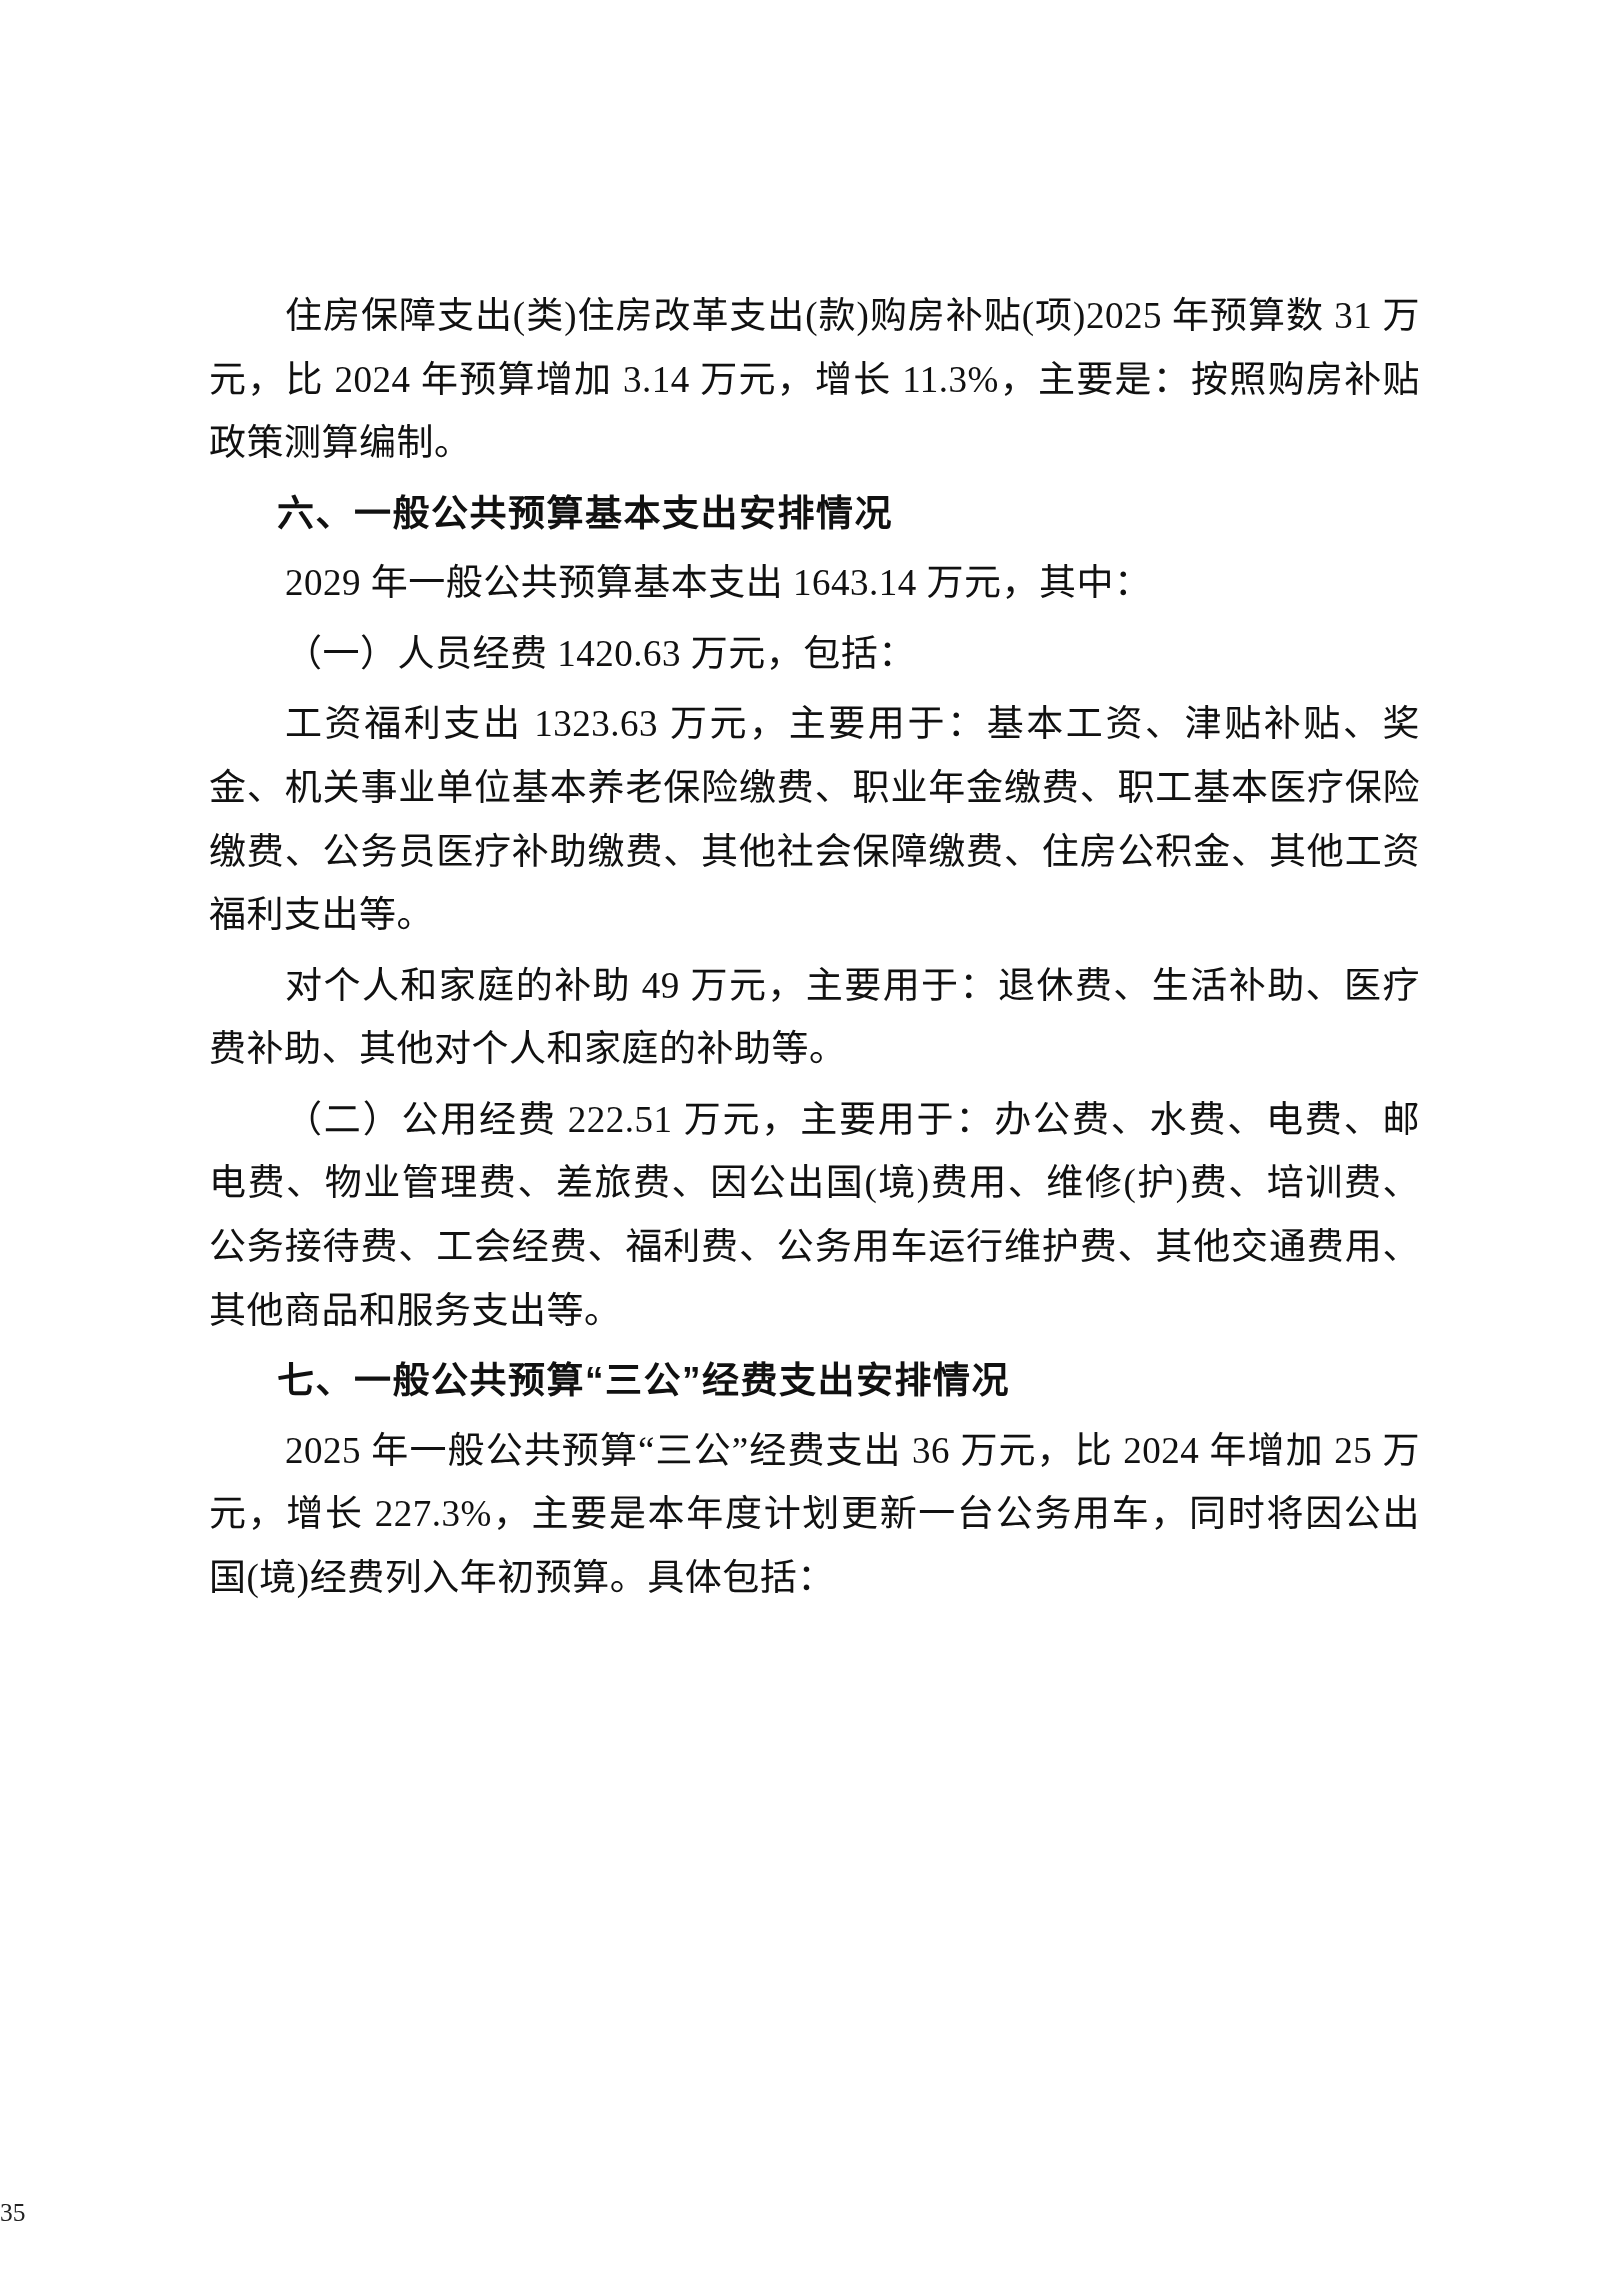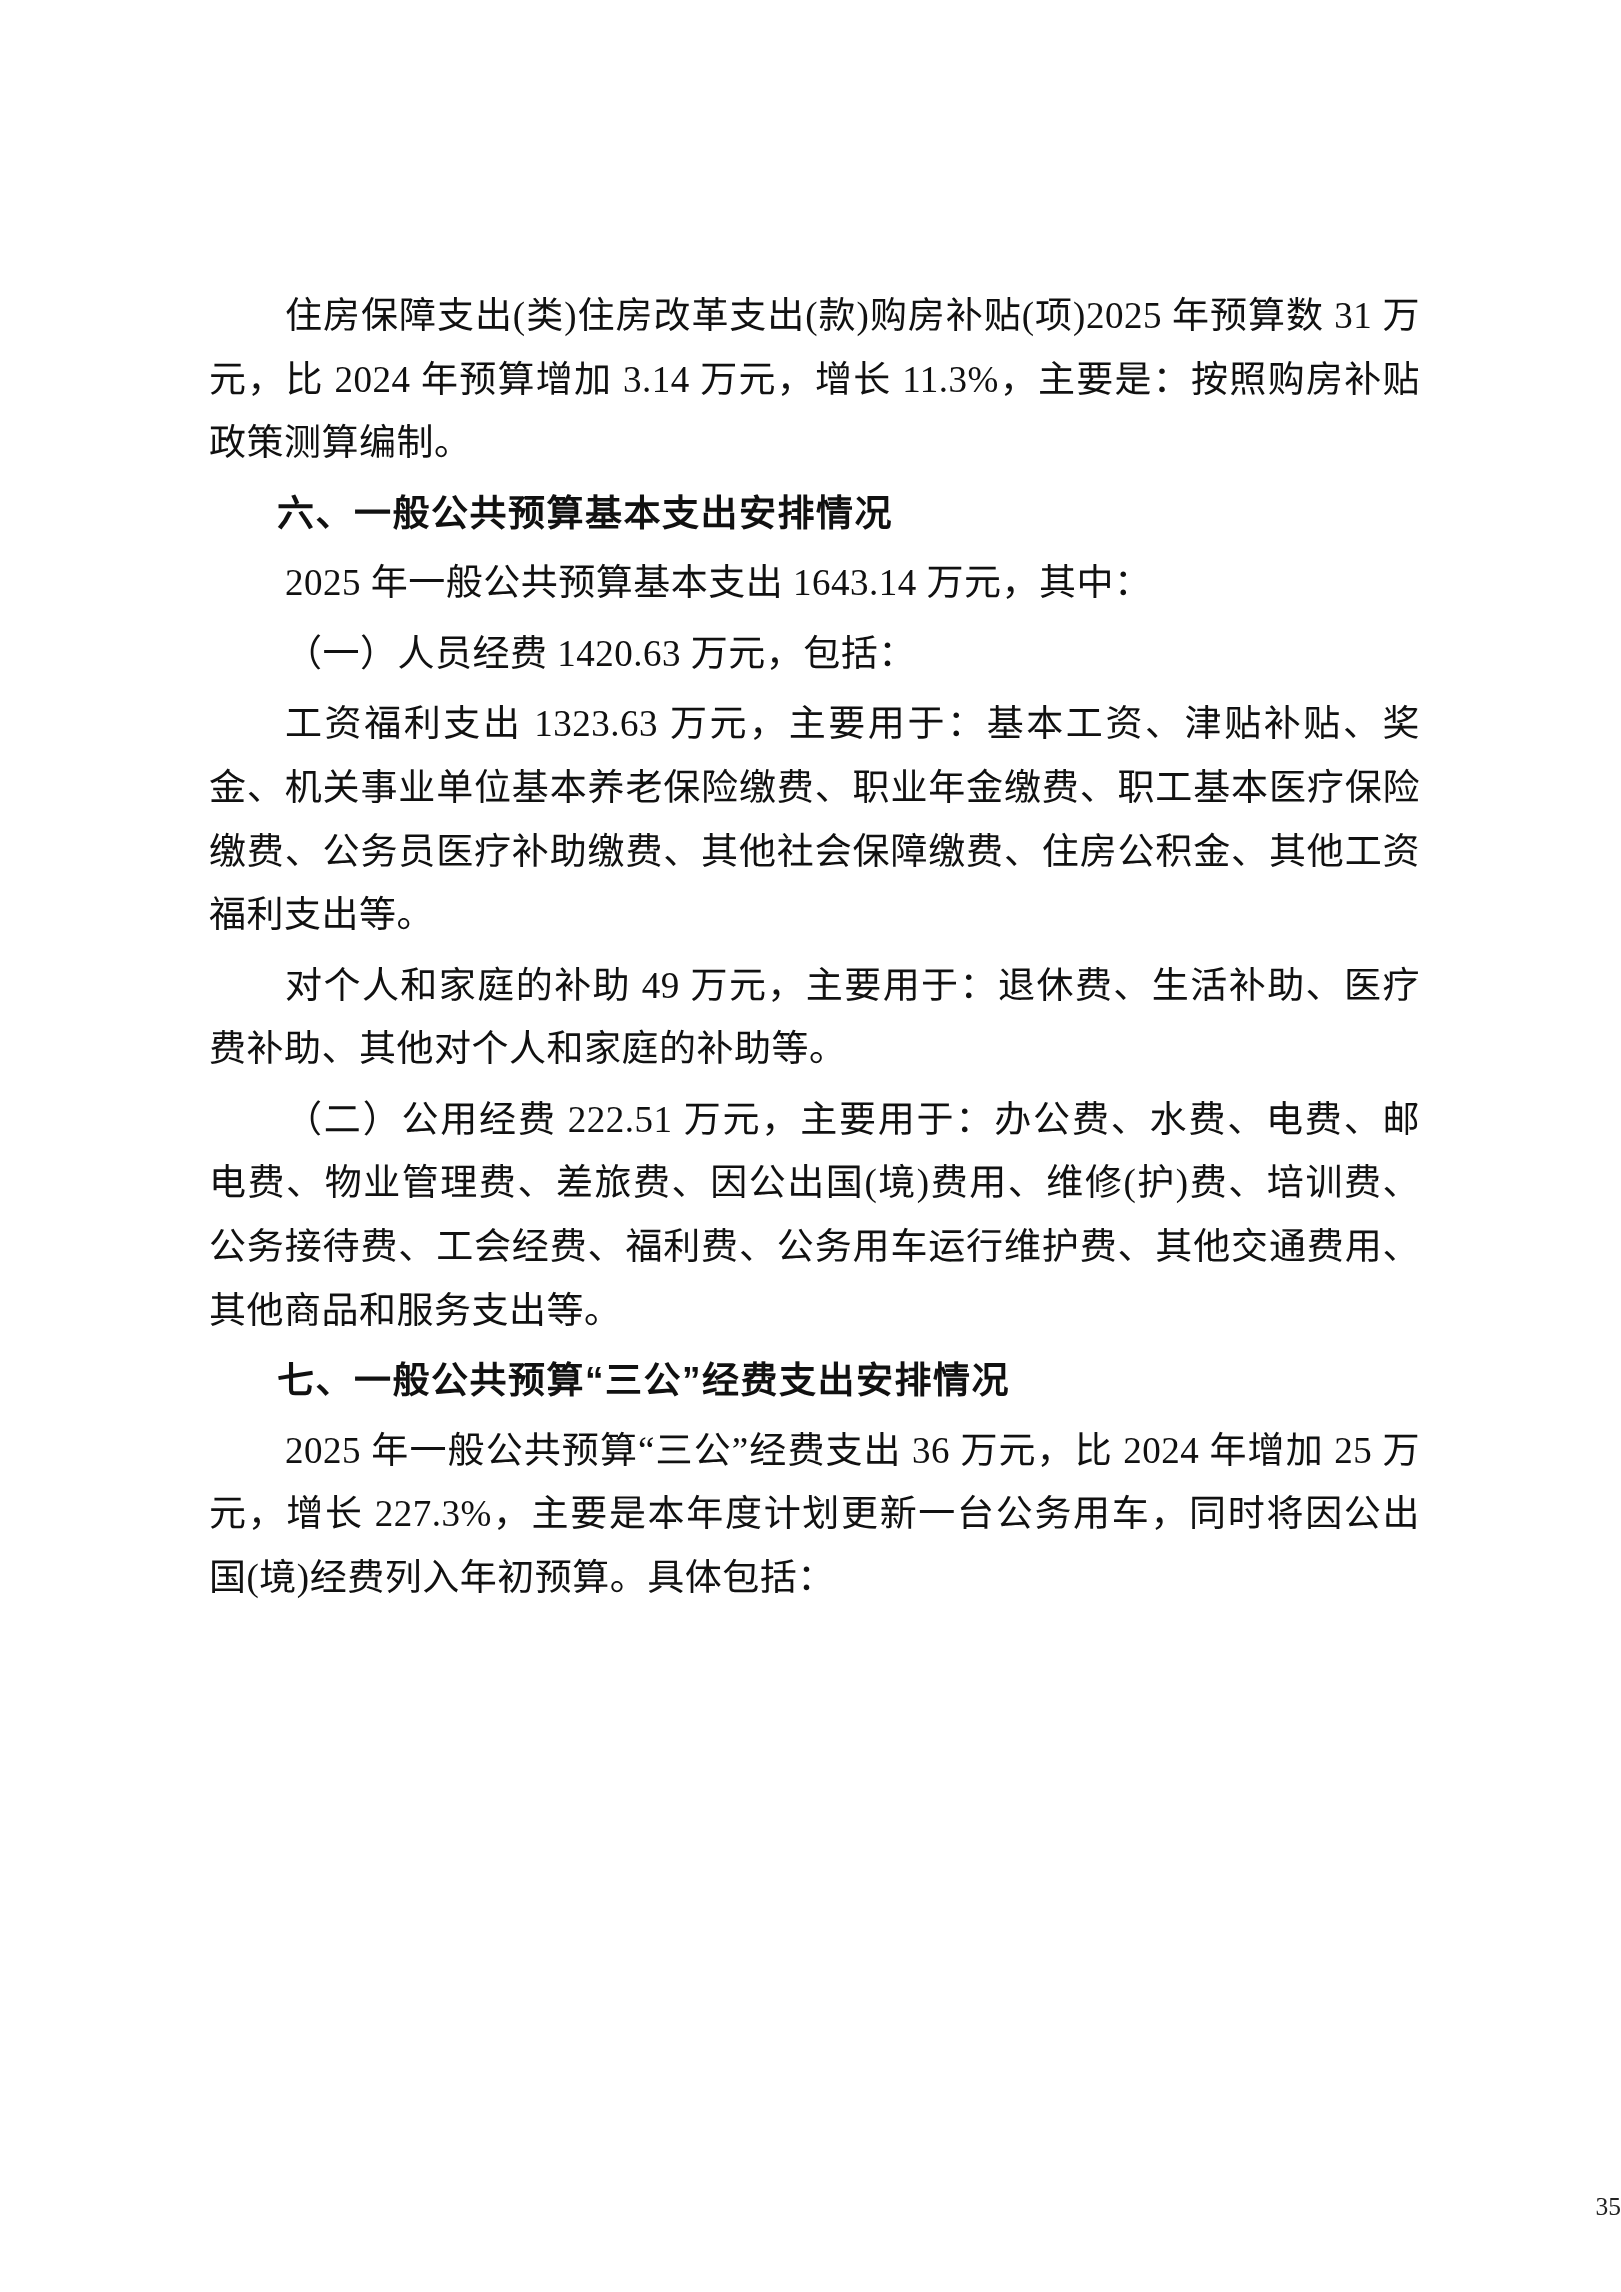--- a/index.html
+++ b/index.html
@@ -45,40 +45,40 @@
     text-indent: 76px;
     font-weight: bold;
     font-family: "Liberation Sans", "DejaVu Sans", sans-serif;
     letter-spacing: 1.5px;
     margin-bottom: 5.9px;
     margin-top: 3.9px;
     font-size: 37px;
   }
   .page-number {
     position: absolute;
-    bottom: 71px;
+    bottom: 65px;
     left: 0;
     width: 100%;
-    text-align: right;
+    text-align: left;
     font-size: 25.5px;
     font-family: "Liberation Serif", "DejaVu Serif", serif;
     color: #222222;
   }
 </style>
 </head>
 <body>
 
 <div class="page">
   <div class="doc-body">
 
     <p class="para">住房保障支出(类)住房改革支出(款)购房补贴(项)2025 年预算数 31 万元，比 2024 年预算增加 3.14 万元，增长 11.3%，主要是：按照购房补贴政策测算编制。</p>
 
     <p class="heading">六、一般公共预算基本支出安排情况</p>
 
-    <p class="para">2025 年一般公共预算基本支出 1643.14 万元，其中：</p>
+    <p class="para">2029 年一般公共预算基本支出 1643.14 万元，其中：</p>
 
     <p class="para">（一）人员经费 1420.63 万元，包括：</p>
 
     <p class="para">工资福利支出 1323.63 万元，主要用于：基本工资、津贴补贴、奖金、机关事业单位基本养老保险缴费、职业年金缴费、职工基本医疗保险缴费、公务员医疗补助缴费、其他社会保障缴费、住房公积金、其他工资福利支出等。</p>
 
     <p class="para">对个人和家庭的补助 49 万元，主要用于：退休费、生活补助、医疗费补助、其他对个人和家庭的补助等。</p>
 
     <p class="para">（二）公用经费 222.51 万元，主要用于：办公费、水费、电费、邮电费、物业管理费、差旅费、因公出国(境)费用、维修(护)费、培训费、公务接待费、工会经费、福利费、公务用车运行维护费、其他交通费用、其他商品和服务支出等。</p>
 
     <p class="heading">七、一般公共预算“三公”经费支出安排情况</p>

